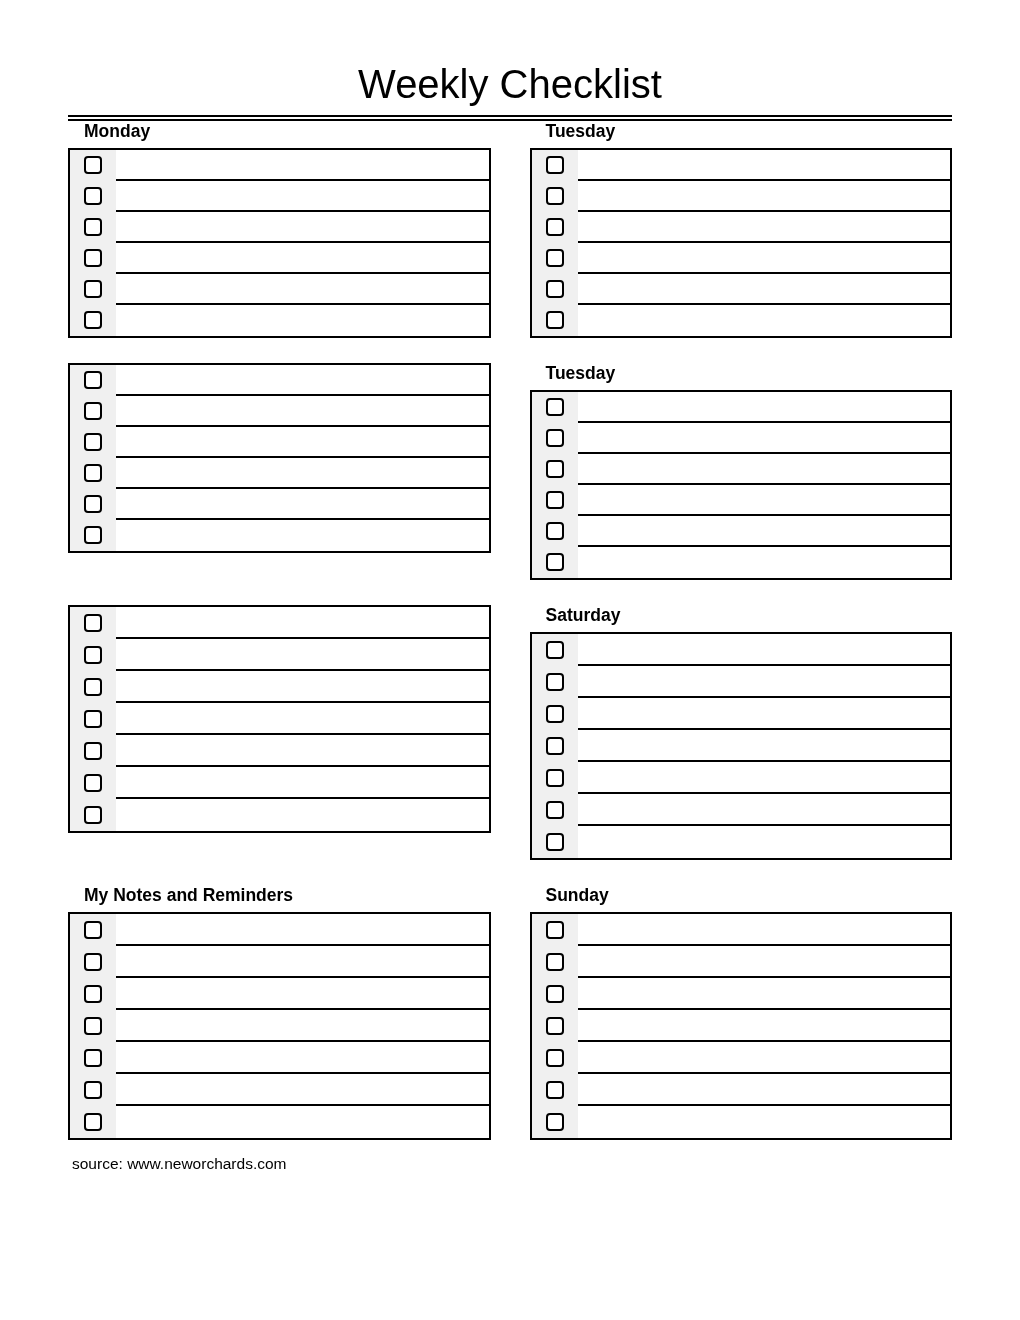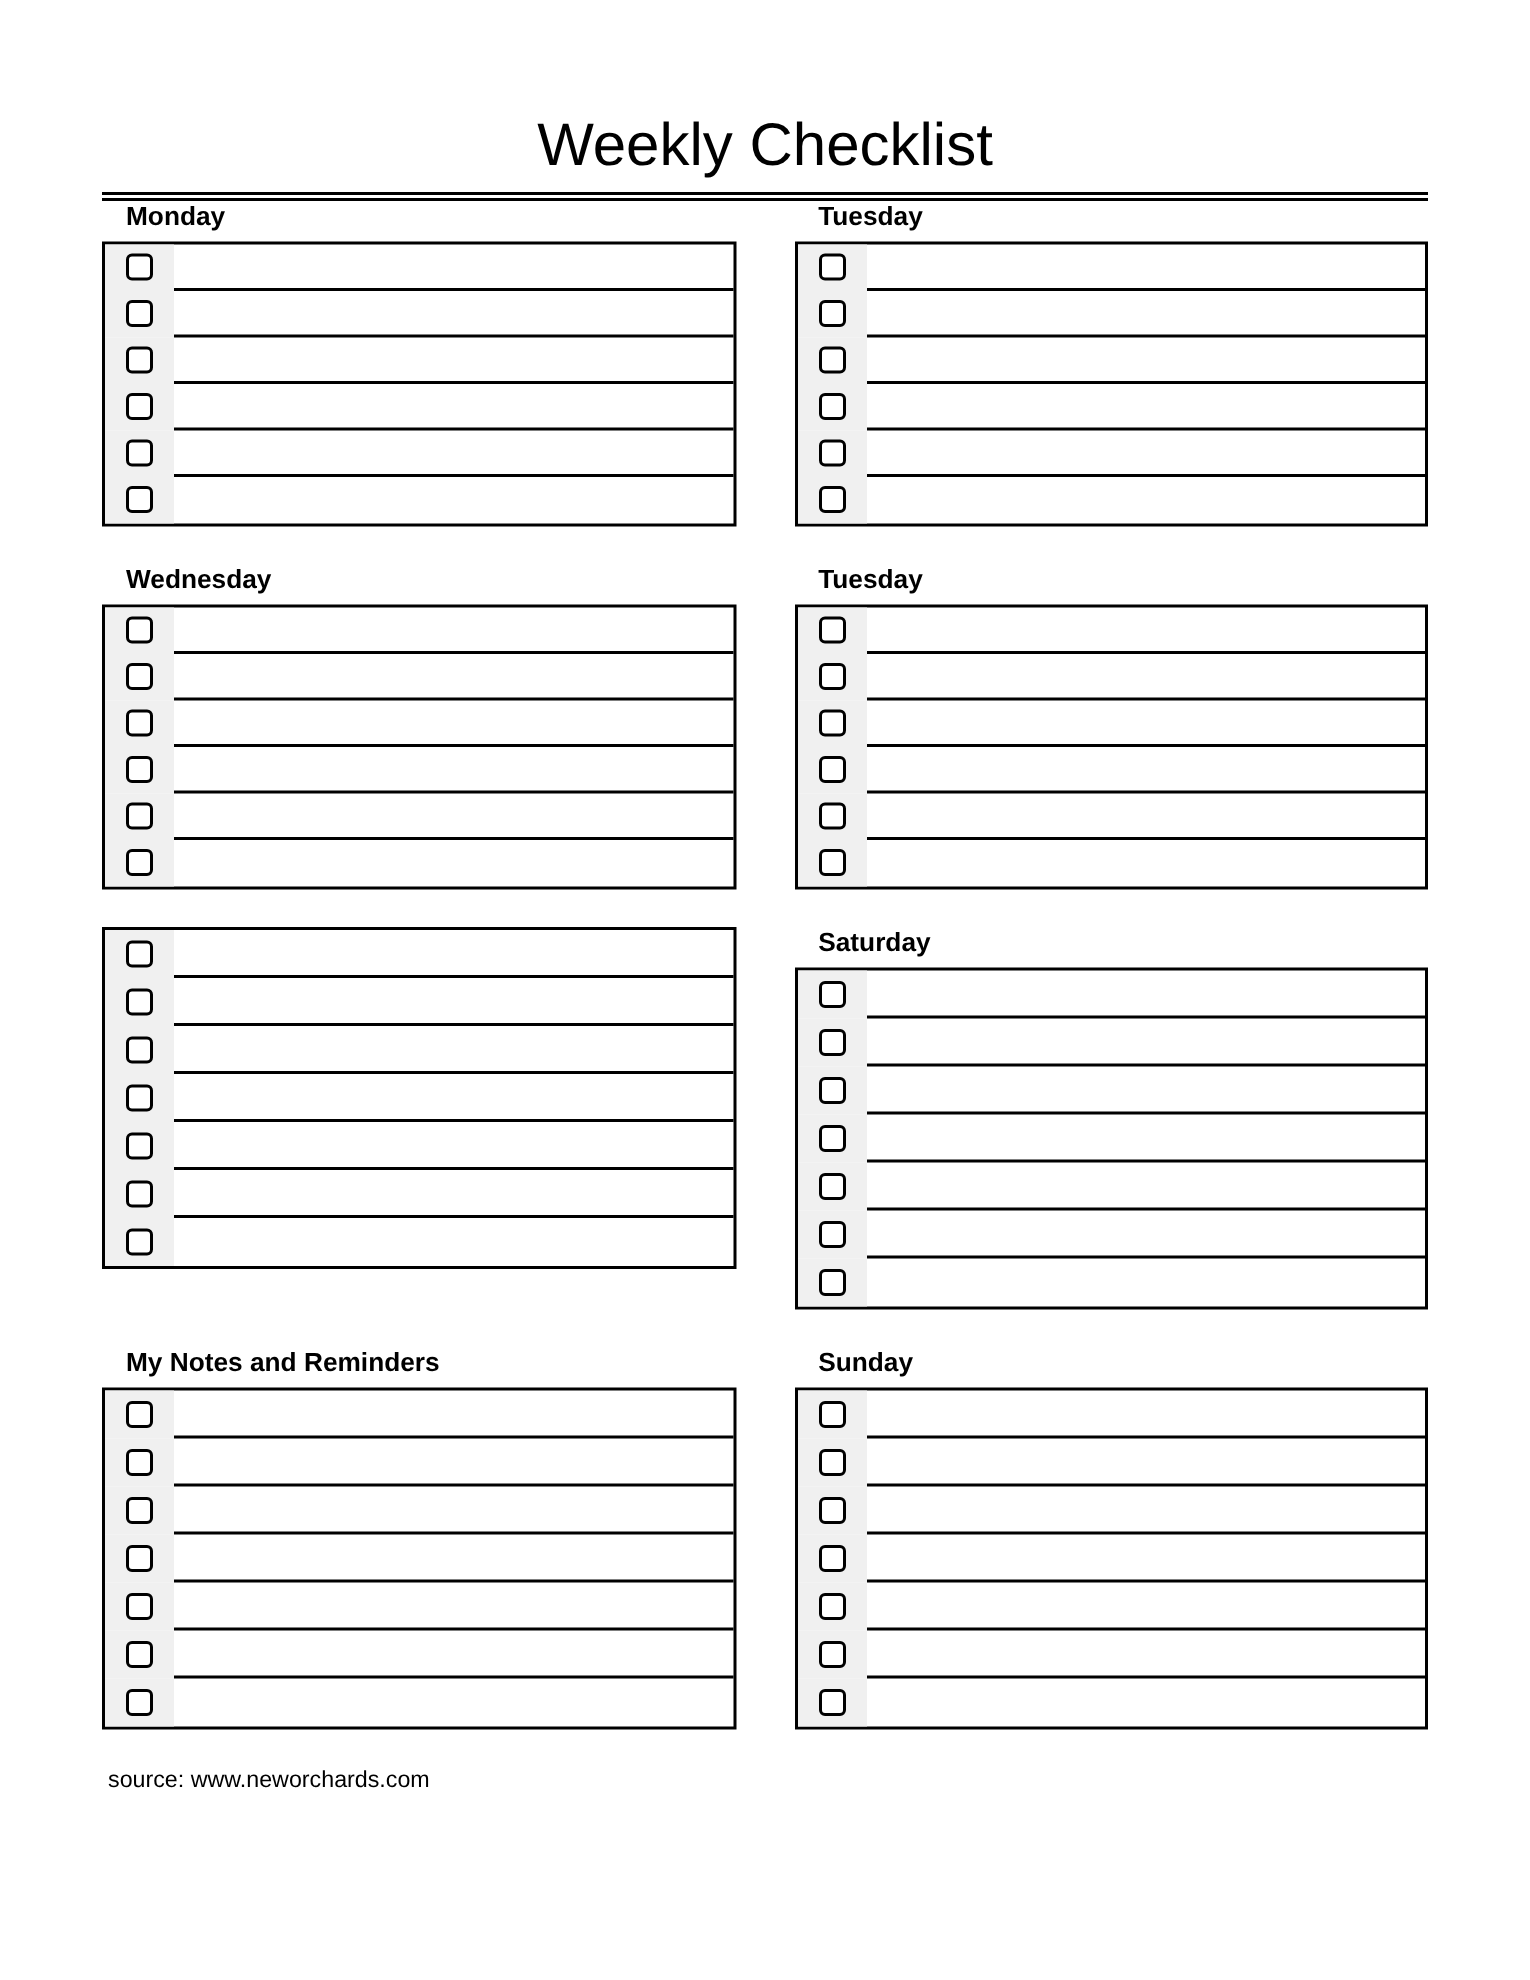--- a/index.html
+++ b/index.html
@@ -4,21 +4,21 @@
 <style>
   html, body { margin: 0; padding: 0; }
   body {
     width: 1020px;
     height: 1320px;
     background: var(--paper, #ffffff);
     color: var(--ink, #000000);
     font-family: "Liberation Sans", sans-serif;
     box-sizing: border-box;
   }
-  .page { padding: 16px 68px; }
+  .page { padding: 3px 68px; }
 
   .title {
     margin: 0;
     padding-top: 56px;
     text-align: center;
     font-size: 40px;
     font-weight: 400;
     line-height: 50px;
     color: var(--ink, #000000);
   }
@@ -78,21 +78,21 @@
     border-bottom: 2px solid var(--ink, #000000);
     font-size: 15px;
     line-height: 29px;
     padding: 0 6px;
     overflow: hidden;
     white-space: nowrap;
   }
   .row.last .write-line { border-bottom: none; }
 
   .source {
-    margin: 25px 0 0 4px;
+    margin: 15px 0 0 4px;
     font-size: 15.5px;
     color: var(--ink, #000000);
   }
 </style>
 </head>
 <body>
 
 <div class="page">
 
   <h1 class="title">Weekly Checklist</h1>
@@ -178,21 +178,20 @@
           <div class="row last">
             <div class="cb-cell">
               <span class="checkbox"></span>
             </div>
             <div class="write-line"></div>
           </div>
         </div>
     </section>
 
     <section class="day">
-      <h2 class="day-label">Wednesday</h2>
       <div class="checklist-box rows-6">
           <div class="row">
             <div class="cb-cell">
               <span class="checkbox"></span>
             </div>
             <div class="write-line"></div>
           </div>
           <div class="row">
             <div class="cb-cell">
               <span class="checkbox"></span>

